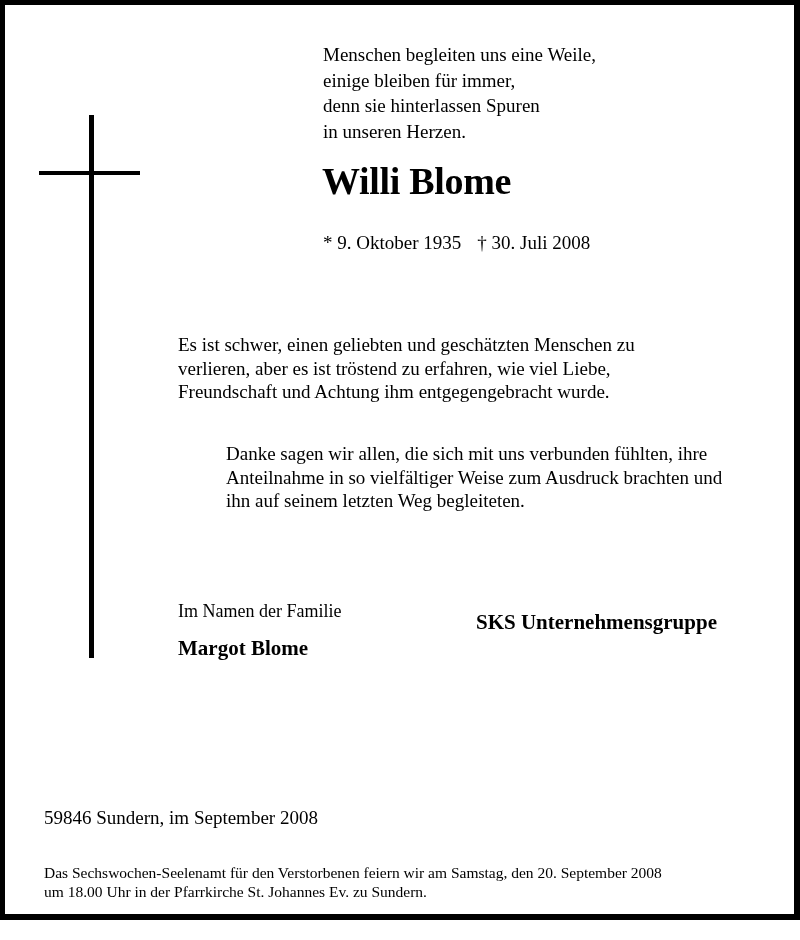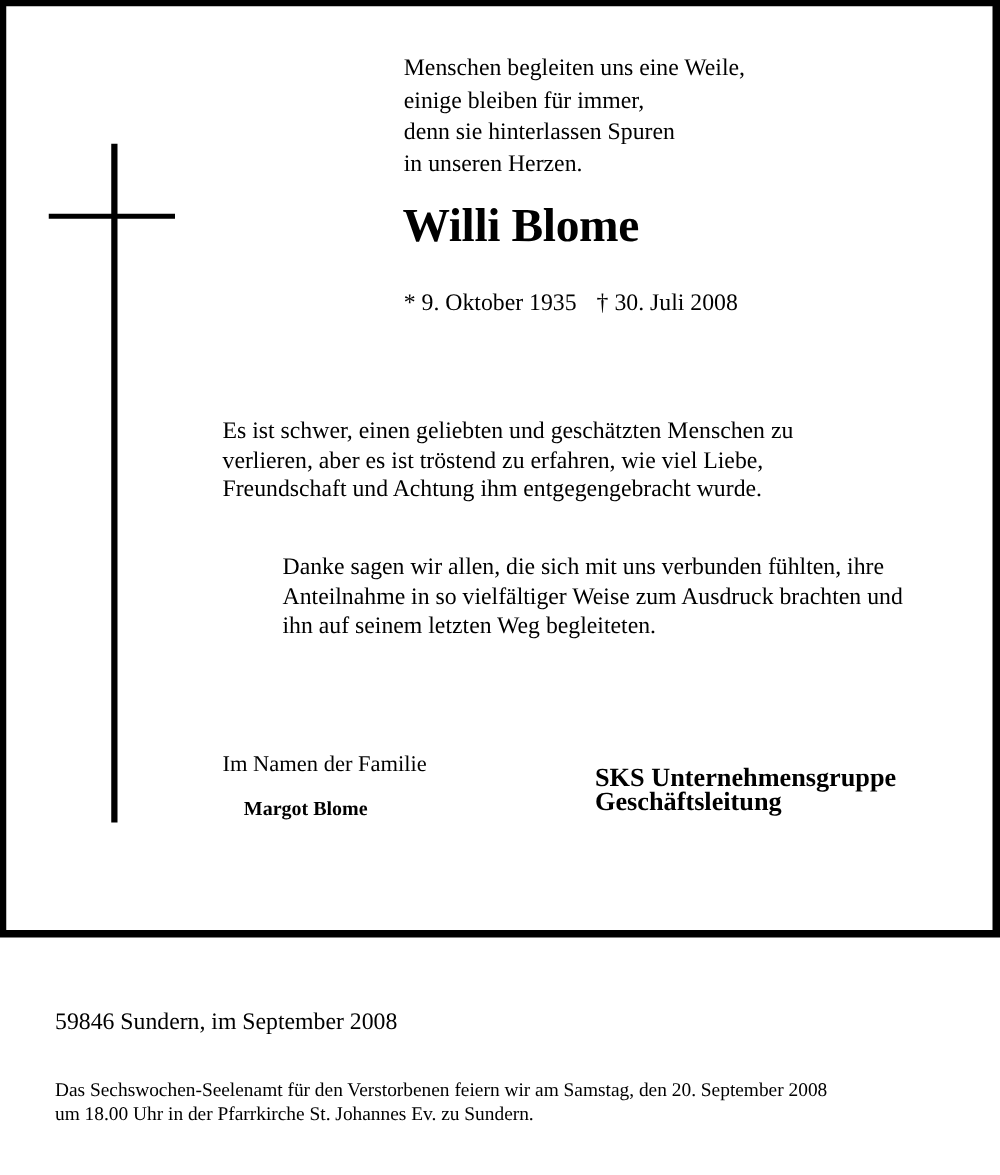--- a/index.html
+++ b/index.html
@@ -13,21 +13,21 @@
       position: relative;
       overflow: hidden;
       font-family: "Liberation Serif", "DejaVu Serif", serif;
       color: #000000;
     }
     .frame {
       position: absolute;
       left: 0;
       top: 0;
       width: 800px;
-      height: 750px;
+      height: 920px;
       box-sizing: border-box;
       border-top: 5px solid #000;
       border-left: 5px solid #000;
       border-right: 6px solid #000;
       border-bottom: 6px solid #000;
       background: #fff;
     }
     .cross-v {
       position: absolute;
       left: 84px;
@@ -76,23 +76,23 @@
     .para div { white-space: nowrap; }
     .para1 { top: 328px; }
     .para2 { top: 437px; margin-left: 48px; }
     .family-label {
       left: 173px;
       top: 594px;
       font-size: 18px;
       line-height: 24px;
     }
     .family-name {
-      left: 190px;
+      left: 173px;
       top: 630px;
-      font-size: 16px;
+      font-size: 21px;
       font-weight: bold;
       line-height: 26px;
     }
     .company {
       left: 471px;
       top: 604px;
       font-size: 21px;
       font-weight: bold;
       line-height: 26px;
     }
@@ -149,21 +149,20 @@
   <div class="abs para para2">
     <div>Danke sagen wir allen, die sich mit uns verbunden fühlten, ihre</div>
     <div>Anteilnahme in so vielfältiger Weise zum Ausdruck brachten und</div>
     <div>ihn auf seinem letzten Weg begleiteten.</div>
   </div>
 
   <div class="abs family-label">Im Namen der Familie</div>
   <div class="abs family-name">Margot Blome</div>
 
   <div class="abs company">SKS Unternehmensgruppe</div>
-  <div class="abs company-sub">Geschäftsleitung</div>
 
   <div class="abs place">59846 Sundern, im September 2008</div>
 
   <div class="abs notice">
     <div>Das Sechswochen-Seelenamt für den Verstorbenen feiern wir am Samstag, den 20. September 2008</div>
     <div>um 18.00 Uhr in der Pfarrkirche St. Johannes Ev. zu Sundern.</div>
   </div>
 
 </div>
 

